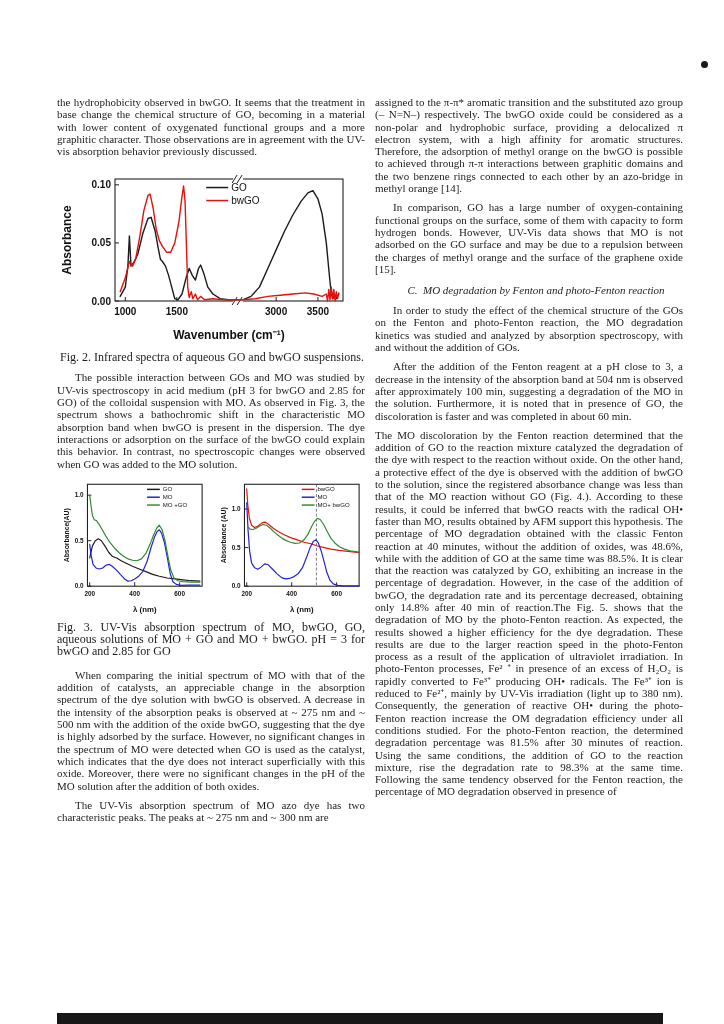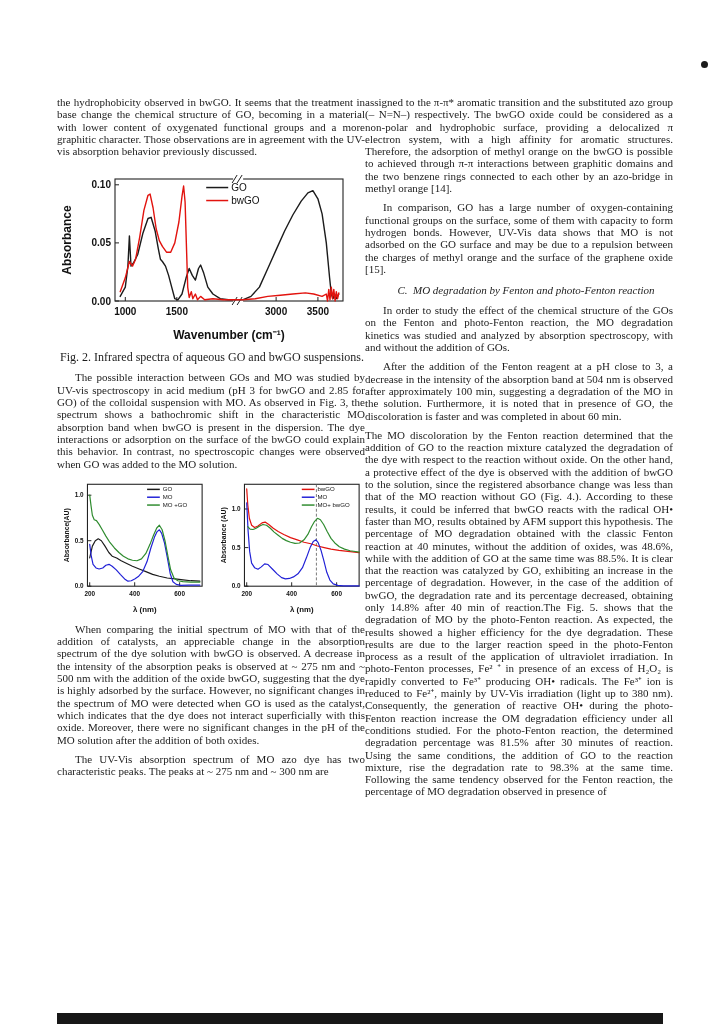--- a/index.html
+++ b/index.html
@@ -1,29 +1,29 @@
 <!DOCTYPE html>
 <html><head>
 <meta charset="utf-8">
 <style>
   html,body{margin:0;padding:0;}
   body{
     width:724px;height:1024px;background:#ffffff;position:relative;overflow:hidden;
     font-family:"Liberation Serif", serif;color:#1c1c1c;
   }
-  .columns{display:flex;padding:96px 41px 0 57px;box-sizing:border-box;}
+  .columns{display:flex;gap:10px;padding:96px 41px 0 57px;box-sizing:border-box;}
   .col{width:308px;}
   .body{font-size:11px;line-height:12.3px;text-align:justify;margin:0 0 7px 0;}
   .indent{text-indent:18px;}
   .noindent{text-indent:0;}
   .subheading{font-size:11px;line-height:13px;font-style:italic;font-weight:normal;
     margin:9px 0 7px 0;padding-left:14px;text-align:center;}
   figure{margin:0;}
   .fig2-figure{margin:12px 0 8px 2px;}
-  .fig3-figure{margin:4px 0 6px 0;}
+  .fig3-figure{margin:4px 0 12px 0;}
   .fig3-panels{display:flex;gap:10px;margin-left:4px;}
   .caption{font-size:12px;line-height:12px;color:#1c1c1c;margin-top:4px;}
   .caption.center{text-align:center;}
   .caption.justify{text-align:justify;}
   svg text{font-family:"Liberation Sans", sans-serif;}
   .bottom-bar{position:absolute;left:57px;bottom:0;width:606px;height:11px;background:#171717;}
   .scan-dot{position:absolute;left:701px;top:61px;width:7px;height:7px;border-radius:50%;background:#1b1b1b;}
 </style>
 </head>
 <body>
@@ -122,20 +122,21 @@
             <line x1="85.5" y1="11.2" x2="98.5" y2="11.2" stroke="#e2130e" stroke-width="1.5"></line>
             <text x="101.5" y="13.37" font-size="6.2" fill="#111">bwGO</text>
             <line x1="85.5" y1="19.2" x2="98.5" y2="19.2" stroke="#2020d6" stroke-width="1.5"></line>
             <text x="101.5" y="21.369999999999997" font-size="6.2" fill="#111">MO</text>
             <line x1="85.5" y1="27.2" x2="98.5" y2="27.2" stroke="#2e8b2e" stroke-width="1.5"></line>
             <text x="101.5" y="29.369999999999997" font-size="6.2" fill="#111">MO+ bwGO</text>
             <text x="85.5" y="136" text-anchor="middle" font-size="8" font-weight="bold" fill="#111">λ (nm)</text>
             <text text-anchor="middle" font-size="7" font-weight="bold" fill="#111" transform="translate(8,58) rotate(-90)">Absorbance (AU)</text>
           </svg>
       </div>
+      <figcaption class="caption justify">Fig. 3. UV-Vis absorption spectrum of MO, bwGO, GO, aqueous solutions of MO + GO and MO + bwGO. pH = 3 for bwGO and 2.85 for GO</figcaption>
     </figure>
 
     <p class="body indent">When comparing the initial spectrum of MO with that of the addition of catalysts, an appreciable change in the absorption spectrum of the dye solution with bwGO is observed. A decrease in the intensity of the absorption peaks is observed at ~ 275 nm and ~ 500 nm with the addition of the oxide bwGO, suggesting that the dye is highly adsorbed by the surface. However, no significant changes in the spectrum of MO were detected when GO is used as the catalyst, which indicates that the dye does not interact superficially with this oxide. Moreover, there were no significant changes in the pH of the MO solution after the addition of both oxides.</p>
     <p class="body indent">The UV-Vis absorption spectrum of MO azo dye has two characteristic peaks. The peaks at ~ 275 nm and ~ 300 nm are</p>
   </div>
 
   <div class="col">
     <p class="body noindent">assigned to the π-π* aromatic transition and the substituted azo group (– N=N–) respectively. The bwGO oxide could be considered as a non-polar and hydrophobic surface, providing a delocalized π electron system, with a high affinity for aromatic structures. Therefore, the adsorption of methyl orange on the bwGO is possible to achieved through π-π interactions between graphitic domains and the two benzene rings connected to each other by an azo-bridge in methyl orange [14].</p>
     <p class="body indent">In comparison, GO has a large number of oxygen-containing functional groups on the surface, some of them with capacity to form hydrogen bonds. However, UV-Vis data shows that MO is not adsorbed on the GO surface and may be due to a repulsion between the charges of methyl orange and the surface of the graphene oxide [15].</p>
 

